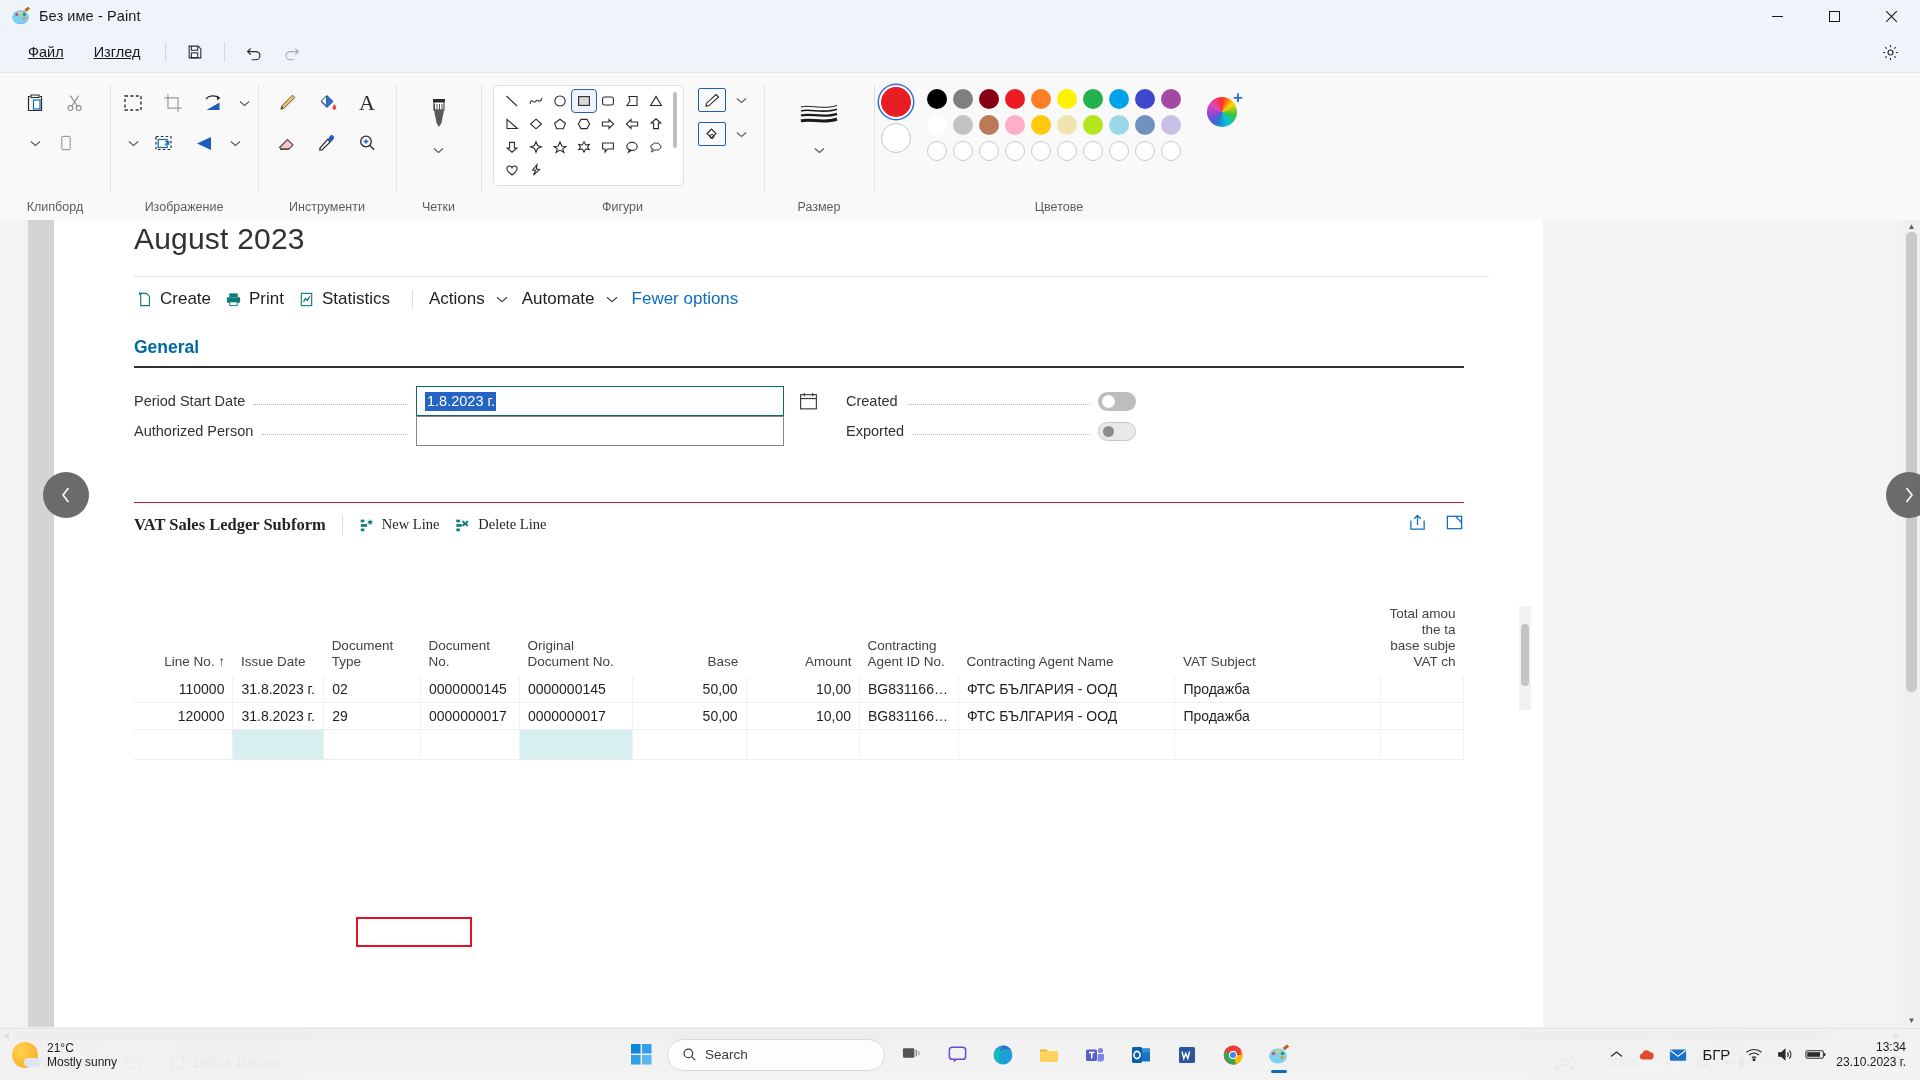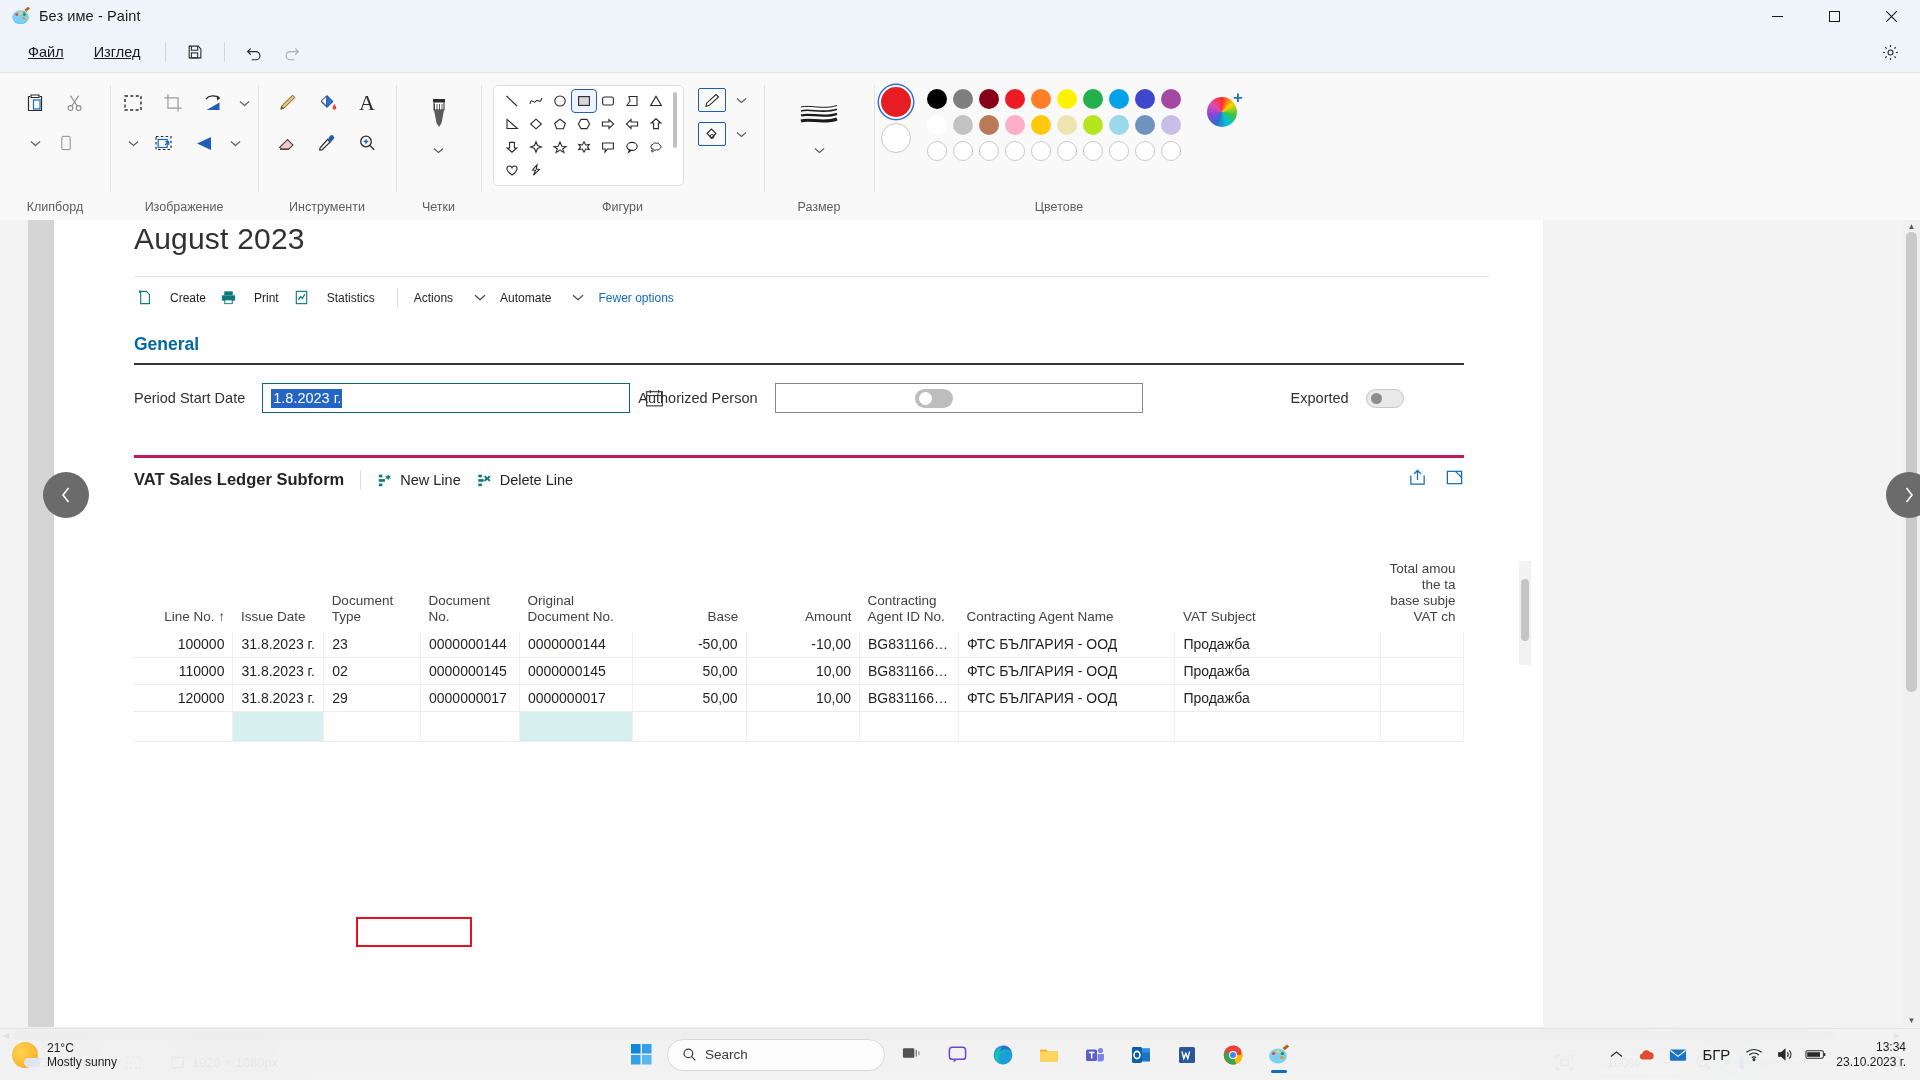--- a/index.html
+++ b/index.html
@@ -140,32 +140,32 @@
   .bc-left-strip { position:absolute; left:0; top:0; width:26px; bottom:0; background:#d4d4d4; }
 
   
   .bc-inner { position: absolute; left: 26px; right: 0; top: 0; bottom: 0; background: #fff;
     font-family: "Liberation Sans", sans-serif; color: #323130; }
   .bc-title { font-size: 30px; font-weight: 300; color: #323130; padding: 2px 0 0 80px; letter-spacing: .2px;}
   .bc-actionbar {
     margin: 20px 0 0 80px; padding: 8px 0 10px 0; border-top: 1px solid #e1e1e1;
     display: flex; align-items: center; gap: 0px; width: 1355px;
   }
-  .bc-act { display: flex; align-items: center; gap: 17px; font-size: 12px; color: #252423; padding: 4px 12px 4px 2px; }
+  .bc-act { display: flex; align-items: center; gap: 7px; font-size: 17px; color: #252423; padding: 4px 12px 4px 2px; }
   .bc-act .lbl { color: #201f1e; }
   .bc-act.teal-ico svg { color: #007a7a; }
   .bc-act-sep { width: 1px; height: 19px; background: #dcdcdc; margin: 0 14px 0 10px; }
   .bc-act.link { color: #0f6cbd; }
   .chev { font-size: 10px; color: #555; margin-left: 4px;}
 
   .bc-section-title { margin: 14px 0 8px 80px; font-size: 17.5px; font-weight: 600; color: #0369a1; }
   .bc-section-rule { margin: 6px 0 0 80px; width: 1330px; height: 2px; background: #323130; }
 
   .bc-fields { display: flex; margin: 18px 0 0 0; }
-  .fcol { display: flex; flex-direction: row; gap: 8px; }
+  .fcol { display: flex; flex-direction: column; gap: 0; }
   .fcol.left { margin-left: 80px; width: 650px; }
   .fcol.right { margin-left: 62px; width: 620px; }
   .frow { display: flex; align-items: center; height: 30px; }
   .flabel { font-size: 14.5px; color: #323130; white-space: nowrap; }
   .fdots { flex: 1 1 auto; border-bottom: 1.5px dotted #b9b9b9; margin: 0 8px 5px 9px; height: 12px; }
   .finput {
     width: 368px; height: 30px; border: 1px solid #8a8886; background: #fff;
     display: flex; align-items: center; padding: 0 8px; font-size: 14.5px; color: #201f1e;
     position: relative;
   }
@@ -178,22 +178,22 @@
   .toggle .knob { position: absolute; width: 13px; height: 13px; border-radius: 50%; background: #fff; top: 3px; left: 4px; }
   .toggle.off { background: #e9e9e9; border: 1px solid #c7c7c7; }
   .toggle.off .knob { background: #8d8d8d; width: 11px; height: 11px; top: 3px; left: 4px;}
   .status-box {
     width: 368px; height: 26px; background: #f2f2f2; display: flex; align-items: center;
     padding-left: 6px; font-size: 14.5px; color: #201f1e;
   }
   .status-wide { width: 368px; }
 
   
-  .sub-head { display:flex; align-items:center; margin: 42px 0 0 80px; width: 1330px;
-    border-top: 3px solid #be185d; padding-top: 10px; }
+  .sub-head { display:flex; align-items:center; margin: 56px 0 0 80px; width: 1330px;
+    border-top: 1px solid #be185d; padding-top: 10px; font-family: Liberation Serif, serif; }
   .sub-title { font-size: 16.5px; font-weight: 600; color: #252423; }
   .sub-sep { width:1px; height:20px; background:#dcdcdc; margin:0 16px; }
   .sub-act { display:flex; align-items:center; gap:7px; font-size:14.5px; color:#252423; margin-right: 16px;}
   .sub-right { margin-left:auto; display:flex; gap:18px; color:#0f6cbd; }
 
   table.bc-table { border-collapse: collapse; margin-left: 80px; width: 1330px; font-size: 14px; table-layout: fixed;}
   table.bc-table th {
     font-weight: 400; color: #424242; font-size: 13.5px; vertical-align: bottom;
     padding: 0 8px 6px 8px; text-align: left; line-height: 16px;
   }
@@ -892,33 +892,20 @@
                 <th>Original Document No.</th>
                 <th class="num">Base</th>
                 <th class="num">Amount</th>
                 <th>Contracting Agent ID No.</th>
                 <th>Contracting Agent Name</th>
                 <th>VAT Subject</th>
                 <th class="num">Total amou the ta base subje VAT ch</th>
               </tr>
             </thead>
             <tbody>
-              <tr>
-                <td class="num">100000</td>
-                <td>31.8.2023 г.</td>
-                <td>23</td>
-                <td>0000000144</td>
-                <td>0000000144</td>
-                <td class="num">-50,00</td>
-                <td class="num">-10,00</td>
-                <td>BG8311661...</td>
-                <td>ФТС БЪЛГАРИЯ - ООД</td>
-                <td>Продажба</td>
-                <td class="num"></td>
-              </tr>
               <tr>
                 <td class="num">110000</td>
                 <td>31.8.2023 г.</td>
                 <td>02</td>
                 <td>0000000145</td>
                 <td>0000000145</td>
                 <td class="num">50,00</td>
                 <td class="num">10,00</td>
                 <td>BG8311661...</td>
                 <td>ФТС БЪЛГАРИЯ - ООД</td>

